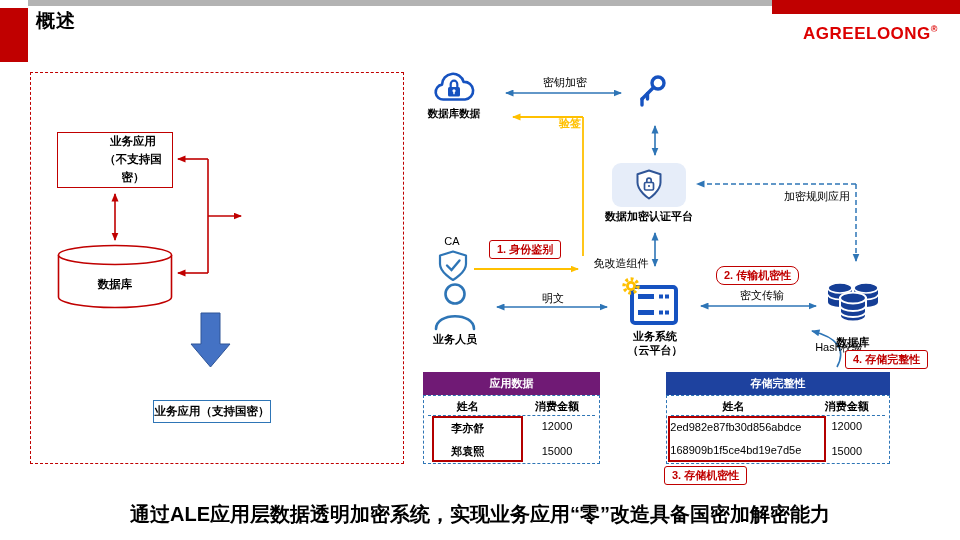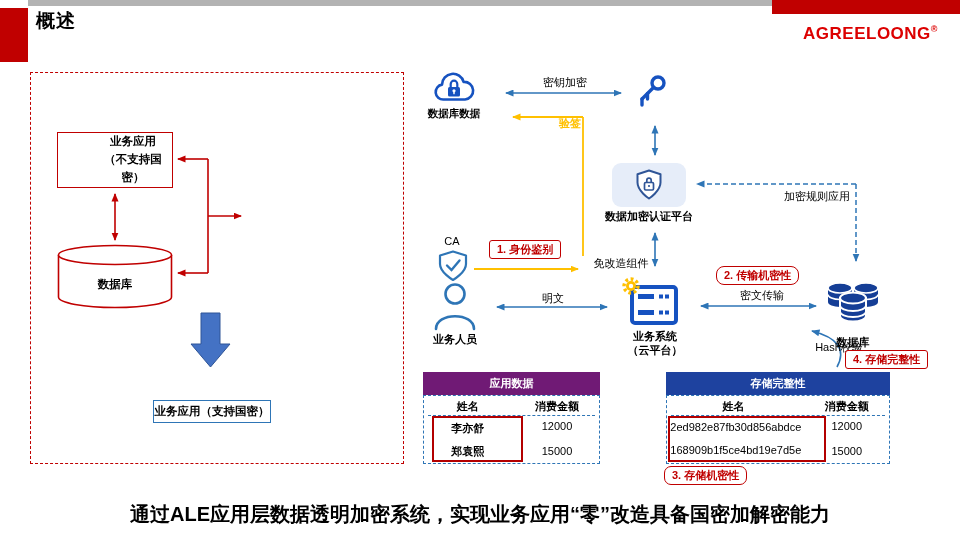--- a/index.html
+++ b/index.html
@@ -181,21 +181,21 @@
   <div class="abs lbl" style="left:589px;top:256px;width:64px;">免改造组件</div>
   <div class="abs lbl sb" style="left:427px;top:332px;width:56px;">业务人员</div>
   <div class="abs lbl" style="left:525px;top:291px;width:56px;">明文</div>
   <div class="abs lbl sb" style="left:620px;top:329px;width:70px;">业务系统</div>
   <div class="abs lbl sb" style="left:620px;top:343px;width:70px;">（云平台）</div>
   <div class="badge" style="left:716px;top:266px;border-radius:8px;">2. 传输机密性</div>
   <div class="abs lbl" style="left:730px;top:288px;width:64px;">密文传输</div>
   <div class="abs lbl sb" style="left:828px;top:335px;width:50px;">数据库</div>
   <div class="abs lbl" style="left:810px;top:340px;width:58px;">Hash校验</div>
   <div class="badge" style="left:845px;top:350px;">4. 存储完整性</div>
-  <div class="badge" style="left:664px;top:466px;border-radius:7px;">3. 存储机密性</div>
+  <div class="badge" style="left:664px;top:466px;">3. 存储机密性</div>
 
   <div class="tbl" style="left:423px;top:372px;width:177px;">
     <div class="tbl-head" style="background:#701a75;">应用数据</div>
     <div class="tbl-body">
       <span class="cell sb" style="left:0;width:50%;top:3px;">姓名</span>
       <span class="cell sb" style="left:52%;width:48%;top:3px;">消费金额</span>
       <div class="tbl-sep"></div>
       <span class="cell sb" style="left:0;width:50%;top:25px;">李亦舒</span>
       <span class="cell" style="left:52%;width:48%;top:24px;">12000</span>
       <span class="cell sb" style="left:0;width:50%;top:48px;">郑袁熙</span>

